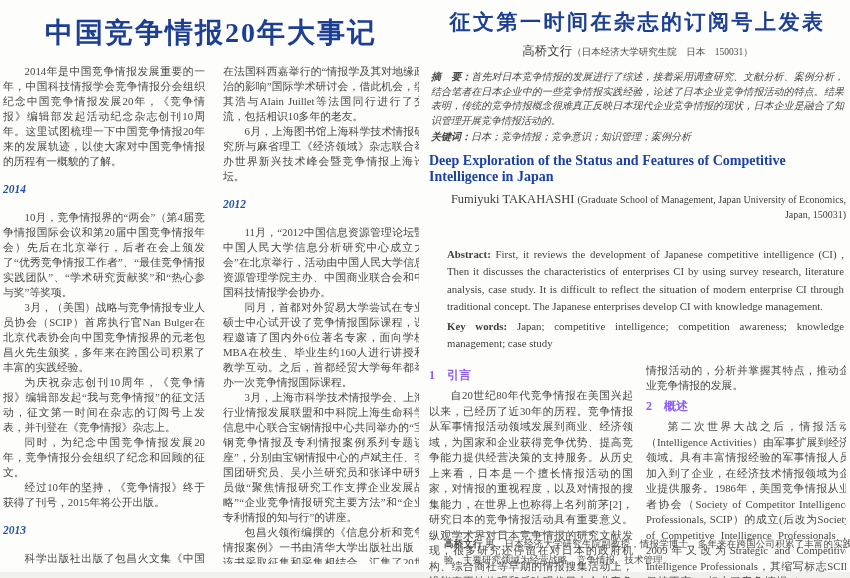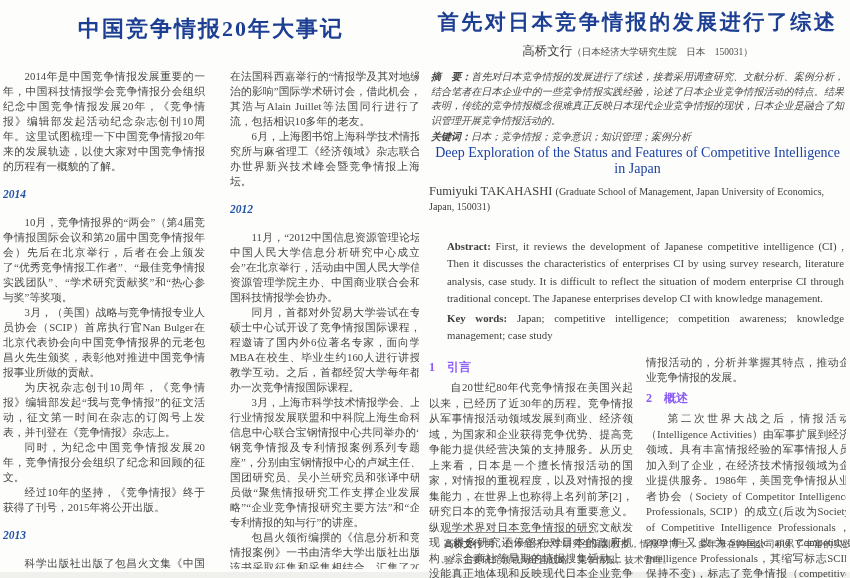--- a/index.html
+++ b/index.html
@@ -14,24 +14,24 @@
     background:#fdfdfc; color:#454545;
   }
   .bottom-strip { position:absolute; left:0; top:572px; width:850px; height:6px; background:#ececе8; }
 
   
   .page-left {
     position:absolute; left:0; top:0; width:422px; height:572px;
     padding:14px 3px 0 3px;
   }
   .lp-title {
-    text-align:center; font-size:22px; font-weight:bold;
+    text-align:center; font-size:28px; font-weight:bold;
     color:#1d3f93; letter-spacing:2px;
   }
-  .lp-cols { display:flex; gap:25px; margin-top:25px; height:500px; overflow:hidden; }
+  .lp-cols { display:flex; gap:18px; margin-top:12px; height:500px; overflow:hidden; }
   .lp-col {
     width:202px; flex:0 0 202px; font-size:10.8px; line-height:15px;
     text-align:justify; color:#474747; overflow:hidden;
   }
 
   .para { text-indent:2em; }
   .para.noindent { text-indent:0; }
   .year-heading {
     color:#2153a6; font-weight:bold; font-size:11.5px;
     margin:13px 0 13px; font-style:italic;
@@ -55,24 +55,24 @@
 
   .rp-abs, .rp-kw {
     font-style:italic; font-size:10px; line-height:14.5px;
     text-align:justify; color:#474747; padding:0 2px;
   }
   .rp-abs { margin-top:10px; }
   .rp-kw  { margin-top:2px; }
   .lbl { font-weight:bold; }
 
   .rp-en-title {
-    margin-top:0; text-align:center; font-size:14px; font-weight:normal;
+    margin-top:8px; font-size:14px; font-weight:bold;
     color:#1c41a5; font-family:"Liberation Serif", serif;
   }
-  .rp-en-author { margin-top:7px; text-align:left; font-size:12.5px; color:#3d3d3d; }
+  .rp-en-author { margin-top:7px; text-align:right; font-size:12.5px; color:#3d3d3d; }
   .rp-en-author .affil { font-size:10px; }
 
   .rp-en-abs, .rp-en-kw {
     padding:0 2px 0 18px; font-size:10.8px; line-height:17.5px;
     text-align:justify; color:#3f3f3f;
   }
   .rp-en-abs { margin-top:24px; }
   .rp-en-kw  { margin-top:2px; }
 
   .rp-cols { display:flex; gap:13px; margin-top:10px; height:240px; overflow:hidden; }
@@ -93,41 +93,41 @@
 
 <div class="spread">
 
   <div class="page-left">
     <div class="lp-title">中国竞争情报20年大事记</div>
     <div class="lp-cols">
       <div class="lp-col">
           <p class="para">2014年是中国竞争情报发展重要的一年，中国科技情报学会竞争情报分会组织纪念中国竞争情报发展20年，《竞争情报》编辑部发起活动纪念杂志创刊10周年。这里试图梳理一下中国竞争情报20年来的发展轨迹，以使大家对中国竞争情报的历程有一概貌的了解。</p>
           <div class="year-heading">2014</div>
           <p class="para">10月，竞争情报界的“两会”（第4届竞争情报国际会议和第20届中国竞争情报年会）先后在北京举行，后者在会上颁发了“优秀竞争情报工作者”、“最佳竞争情报实践团队”、“学术研究贡献奖”和“热心参与奖”等奖项。</p>
-          <p class="para">3月，（美国）战略与竞争情报专业人员协会（SCIP）首席执行官Nan Bulger在北京代表协会向中国竞争情报界的元老包昌火先生颁奖，表彰他对推进中国竞争情报事业所做的贡献。</p>
+          <p class="para">3月，（美国）战略与竞争情报专业人员协会（SCIP）首席执行官Nan Bulger在北京代表协会向中国竞争情报界的元老包昌火先生颁奖，多年来在跨国公司积累了丰富的实践经验。</p>
           <p class="para">为庆祝杂志创刊10周年，《竞争情报》编辑部发起“我与竞争情报”的征文活动，征文第一时间在杂志的订阅号上发表，并刊登在《竞争情报》杂志上。</p>
           <p class="para">同时，为纪念中国竞争情报发展20年，竞争情报分会组织了纪念和回顾的征文。</p>
           <p class="para">经过10年的坚持，《竞争情报》终于获得了刊号，2015年将公开出版。</p>
           <div class="year-heading">2013</div>
           <p class="para">科学出版社出版了包昌火文集《中国情报工作和情报学研究》，那是包昌火先生毕生研究工作的结晶和升华。</p>
         </div>
       <div class="lp-col">
           <p class="para noindent">在法国科西嘉举行的“情报学及其对地缘政治的影响”国际学术研讨会，借此机会，缪其浩与Alain Juillet等法国同行进行了交流，包括相识10多年的老友。</p>
           <p class="para">6月，上海图书馆上海科学技术情报研究所与麻省理工《经济领域》杂志联合举办世界新兴技术峰会暨竞争情报上海论坛。</p>
           <div class="year-heading">2012</div>
           <p class="para">11月，“2012中国信息资源管理论坛暨中国人民大学信息分析研究中心成立大会”在北京举行，活动由中国人民大学信息资源管理学院主办、中国商业联合会和中国科技情报学会协办。</p>
           <p class="para">同月，首都对外贸易大学尝试在专业硕士中心试开设了竞争情报国际课程，课程邀请了国内外6位著名专家，面向学校MBA在校生、毕业生约160人进行讲授和教学互动。之后，首都经贸大学每年都举办一次竞争情报国际课程。</p>
           <p class="para">3月，上海市科学技术情报学会、上海行业情报发展联盟和中科院上海生命科学信息中心联合宝钢情报中心共同举办的“宝钢竞争情报及专利情报案例系列专题讲座”，分别由宝钢情报中心的卢斌主任、李国团研究员、吴小兰研究员和张译中研究员做“聚焦情报研究工作支撑企业发展战略”“企业竞争情报研究主要方法”和“企业专利情报的知与行”的讲座。</p>
           <p class="para">包昌火领衔编撰的《信息分析和竞争情报案例》一书由清华大学出版社出版，该书采取征集和采集相结合，汇集了20世纪90年代以来我国情报学、管理学、软科学和调查业等领域内关于信息分析的100多个案例。</p>
         </div>
     </div>
   </div>
 
   <div class="page-right">
-    <div class="rp-title">首先对日本竞争情报的发展进行了综述</div>
+    <div class="rp-title">征文第一时间在杂志的订阅号上发表</div>
 
     <div class="rp-author">
       <span>高桥文行</span><span class="affil">（日本经济大学研究生院　日本　150031）</span>
     </div>
 
     <div class="rp-abs">
       <span class="lbl">摘　要：</span><span>首先对日本竞争情报的发展进行了综述，接着采用调查研究、文献分析、案例分析，结合笔者在日本企业中的一些竞争情报实践经验，论述了日本企业竞争情报活动的特点。结果表明，传统的竞争情报概念很难真正反映日本现代企业竞争情报的现状，日本企业是融合了知识管理开展竞争情报活动的。</span>
     </div>
 
     <div class="rp-kw">

